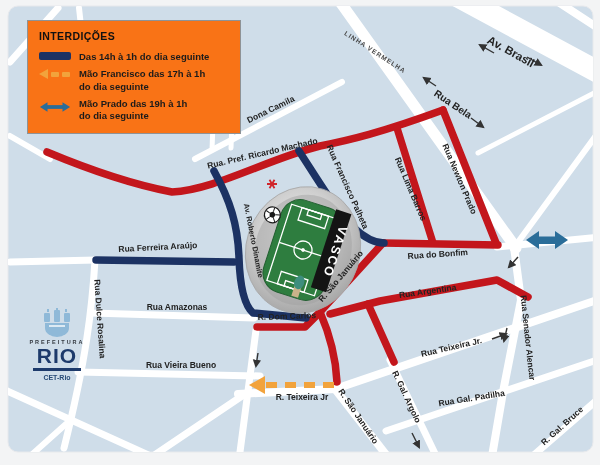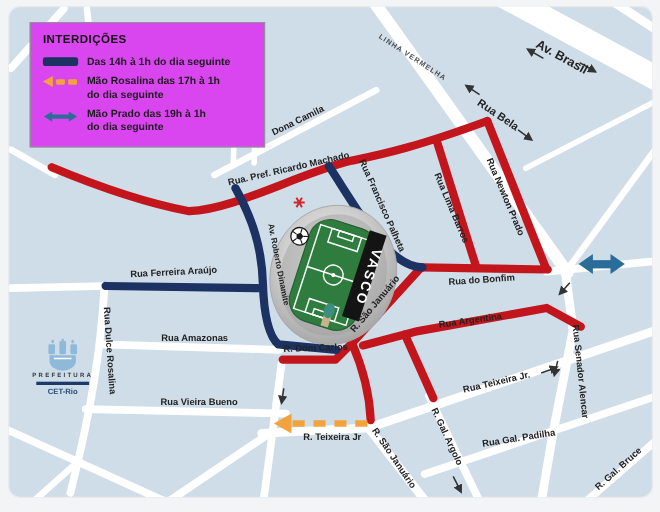--- a/index.html
+++ b/index.html
@@ -17,21 +17,21 @@
   .rn{stroke:var(--navy);fill:none;stroke-width:7.5;stroke-linecap:round;stroke-linejoin:round;}
   
   .lbl{font-family:"Liberation Sans",sans-serif;font-size:8.5px;font-weight:bold;
        fill:var(--label);text-anchor:middle;}
   .lbl.tiny{font-size:7.5px;}
   .lbl.small-gray{font-size:6.5px;fill:#4a4a4a;letter-spacing:1px;}
   .lbl.med{font-size:10px;}
   .lbl.big{font-size:11.5px;}
   .oneway{stroke:#333;stroke-width:1.4;fill:none;}
   
-  .legend{position:absolute;left:27px;top:20px;width:214px;background:#d946ef;
+  .legend{position:absolute;left:27px;top:20px;width:214px;background:#f97316;
           border:1.6px solid var(--legend_border);padding:9px 11px 8px 11px;z-index:5;}
   .legend h1{font-size:10.5px;letter-spacing:.4px;color:#111;margin-bottom:9px;}
   .lrow{display:flex;align-items:flex-start;margin-bottom:5px;}
   .lrow .txt{font-size:9.5px;font-weight:bold;color:#1b1b1b;line-height:1.3;}
   .sw{width:32px;min-width:32px;margin-right:8px;margin-top:1px;}
   .bar{height:8px;border-radius:2px;}
   .bar.navy{background:var(--navy);} .bar.red{background:var(--red);}
   .sw-arrow{position:relative;height:11px;}
   .sw-arrow .head{position:absolute;left:0;top:0;width:0;height:0;
      border-top:5.5px solid transparent;border-bottom:5.5px solid transparent;
@@ -217,21 +217,21 @@
   </div>
   <div class="lrow">
     <div class="sw">
         <div class="sw-arrow">
       <div class="head"></div>
           <div class="dash d1"></div>
           <div class="dash d2"></div>
     </div>
       </div>
     <div class="txt">
-      <div>Mão Rosalina das 17h à 1h</div>
+      <div>Mão Francisco das 17h à 1h</div>
       <div>do dia seguinte</div>
     </div>
   </div>
   <div class="lrow" style="margin-bottom:2px;">
     <div class="sw">
       <svg width="32" height="12" viewBox="0 0 34 12">
         <rect x="8" y="4" width="18" height="4" fill="var(--teal)"></rect>
         <polygon points="1,6 9,1 9,11" fill="var(--teal)"></polygon>
         <polygon points="33,6 25,1 25,11" fill="var(--teal)"></polygon>
       </svg>
@@ -250,15 +250,16 @@
       <rect x="14" y="2" width="6" height="12" rx="1"></rect>
       <rect x="24" y="5" width="6" height="9" rx="1"></rect>
       <path d="M5,15 h24 v5 a12,9 0 0 1 -24,0 z"></path>
       <rect x="7" y="1" width="2" height="3"></rect>
         <rect x="16" y="-1" width="2" height="3"></rect>
         <rect x="25" y="1" width="2" height="3"></rect>
     </g>
     <path d="M9,18 h16" stroke="#fff" stroke-width="1.4"></path>
   </svg>
   <div class="pref">PREFEITURA</div>
+  <div class="rio">RIO</div>
   <div class="bar2"></div>
   <div class="cet">CET-Rio</div>
 </div>
 
 </body></html>

